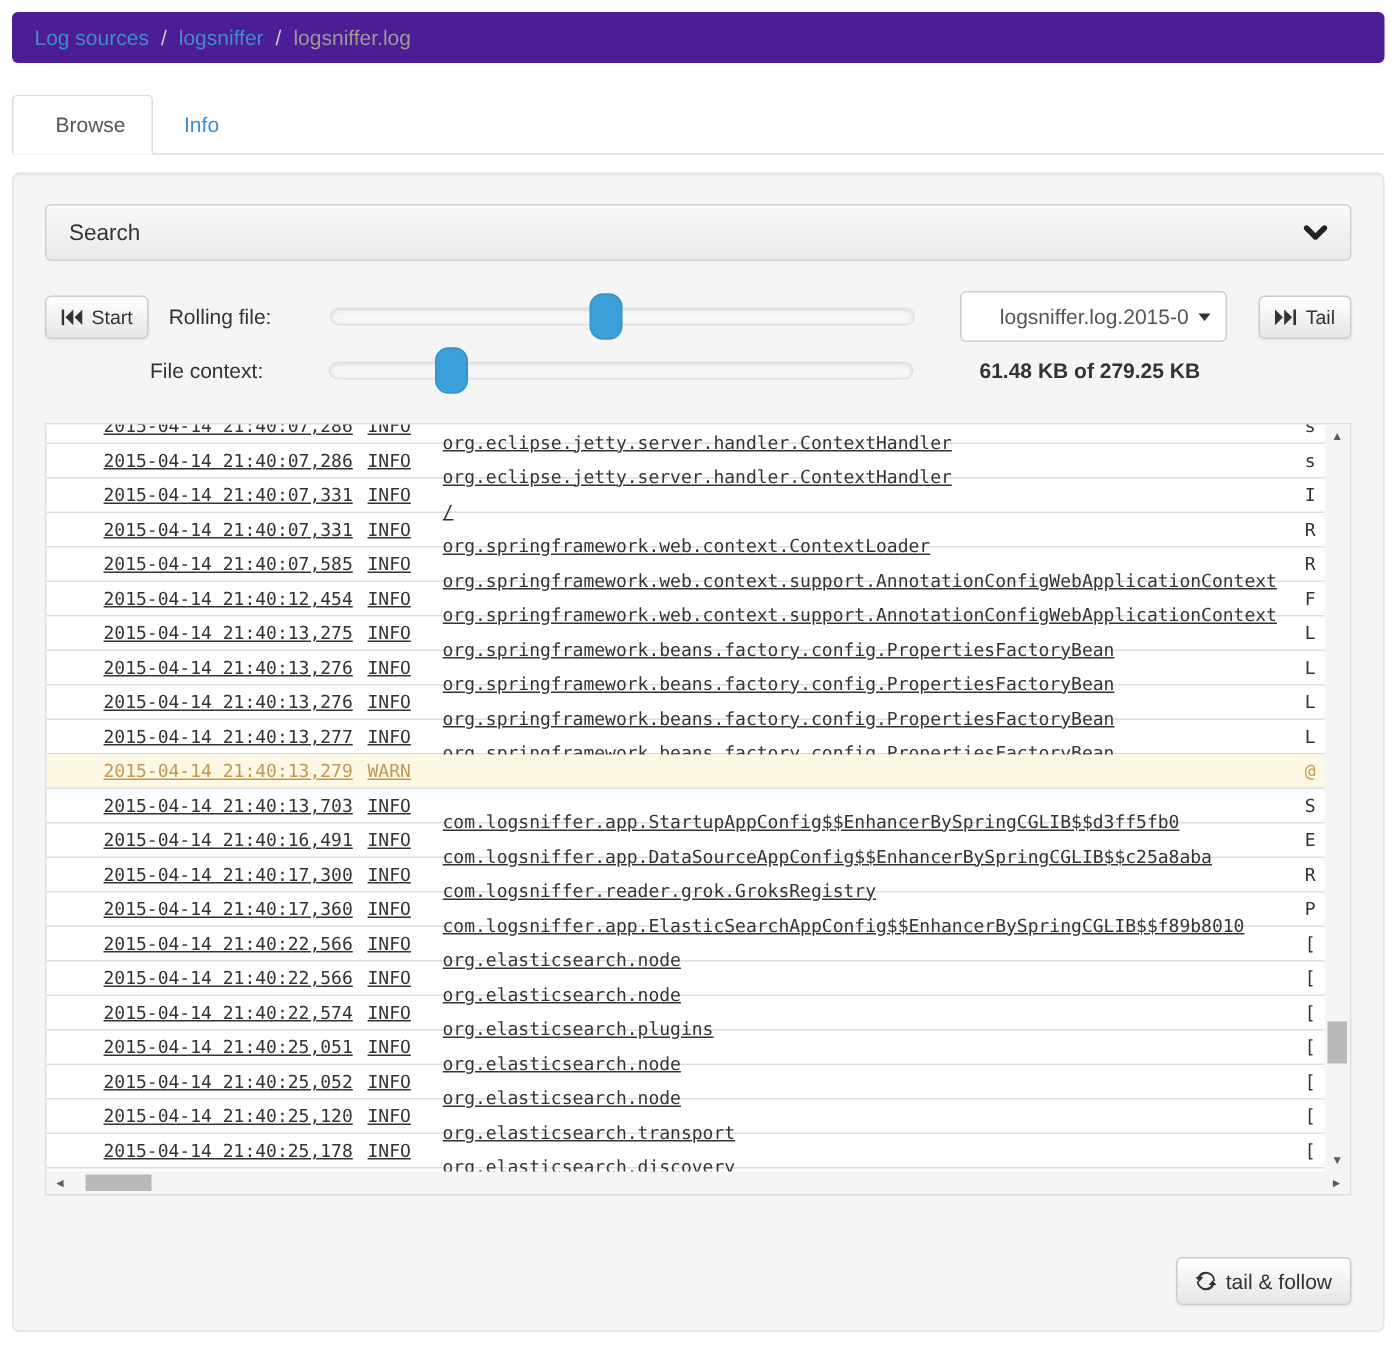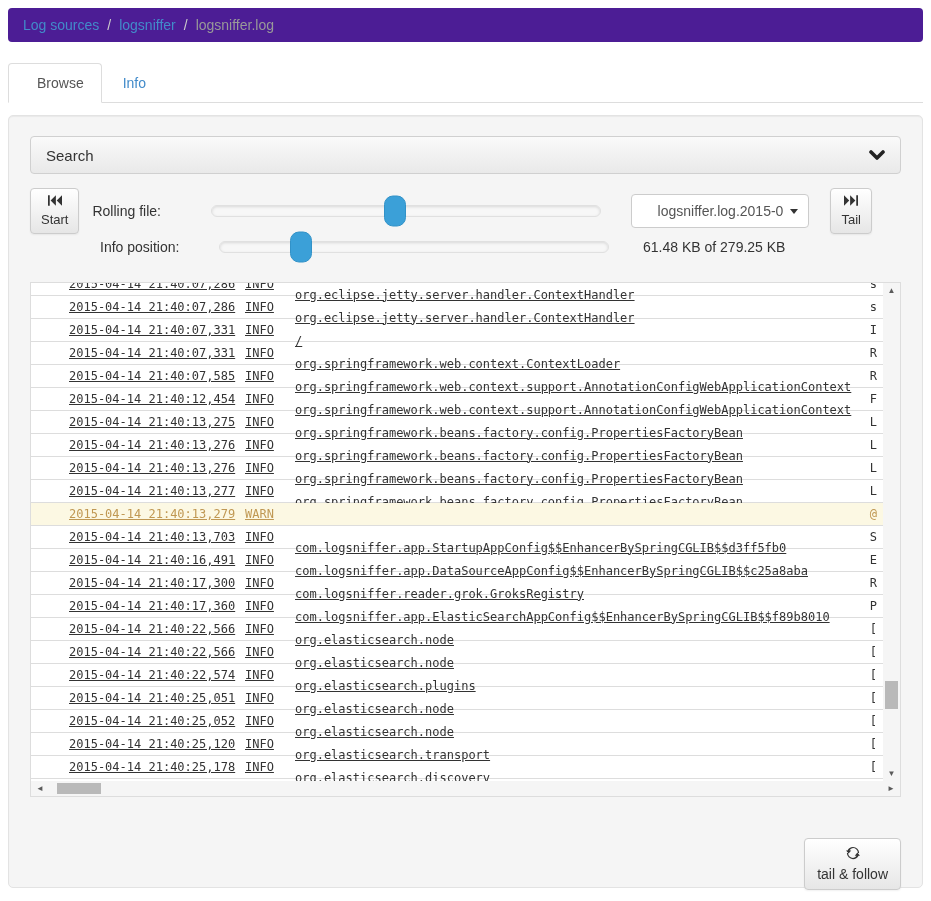--- a/index.html
+++ b/index.html
@@ -30,36 +30,36 @@
     padding:0 15px;font-size:15px;color:#333;cursor:pointer;box-sizing:border-box;}
   .search-header .chev{margin-left:auto;display:flex;align-items:center;}
 
   
   .controls{margin-top:20px;}
   .controls-row{display:flex;align-items:center;height:34px;}
   .controls-row + .controls-row{margin-top:2px;}
   .btn{background:linear-gradient(#ffffff,#e6e6e6);border:1px solid #ccc;border-radius:4px;
     color:#333;font-size:13px;display:inline-flex;align-items:center;gap:6px;cursor:pointer;
     padding:6px 10px;box-shadow:inset 0 1px 0 rgba(255,255,255,.25),0 1px 2px rgba(0,0,0,.06);
-    font-family:"Liberation Sans",sans-serif;flex-direction:column;}
+    font-family:"Liberation Sans",sans-serif;}
   .btn svg{display:block;}
   .ctl-label{font-size:14px;color:#333;}
   .lbl1{margin-left:13px;width:119px;}
   .spacer-btn{width:70px;flex:none;}
   .slider{position:relative;width:388px;height:10px;border-radius:10px;background:#f7f7f7;
     border:1px solid #e0e0e0;box-shadow:inset 0 1px 3px rgba(0,0,0,.12);cursor:pointer;flex:none;}
   .slider-thumb{position:absolute;top:50%;transform:translate(-50%,-50%);width:20px;height:29px;
     background:var(--thumb,#3ba0d8);border:1px solid #3292c8;border-radius:9px;cursor:grab;}
   .select-box{margin-left:30px;width:178px;height:34px;background:#fff;border:1px solid #ccc;
     border-radius:4px;display:flex;align-items:center;justify-content:center;color:#555;
     font-size:14px;position:relative;cursor:pointer;box-sizing:border-box;flex:none;}
   .select-caret{position:absolute;right:10px;top:14px;width:0;height:0;
     border-left:4px solid transparent;border-right:4px solid transparent;border-top:5px solid #333;}
   .tail-btn{margin-left:21px;}
-  .size-text{margin-left:34px;font-size:14px;color:#333;}
+  .size-text{margin-left:44px;font-size:14px;color:#333;font-weight:bold;}
 
   
   .log-viewport{margin-top:18px;position:relative;height:515px;background:#fff;
     border:1px solid #ddd;overflow:hidden;box-sizing:border-box;}
   .log-rows{position:absolute;top:-10px;left:0;right:17px;}
   .log-row{height:23px;box-sizing:border-box;border-bottom:1px solid #ddd;display:flex;
     align-items:center;padding-left:38px;font-family:"DejaVu Sans Mono",monospace;font-size:12px;
     color:#333;position:relative;white-space:nowrap;cursor:pointer;text-decoration:underline;}
   .log-row .col-ts{width:176px;flex:none;}
   .log-row .col-level{width:50px;flex:none;}
@@ -134,21 +134,21 @@
           <span>
             <svg width="14" height="11" viewBox="0 0 16 12" fill="#333">
               <path d="M0 0 L6 6 L0 12 Z M7 0 L13 6 L7 12 Z M14 0h2v12h-2z"></path>
             </svg>
           </span>
           <span>Tail</span>
         </button>
       </div>
       <div class="controls-row">
         <span class="spacer-btn"></span>
-        <span class="ctl-label" style="width:119px;">Info position:</span>
+        <span class="ctl-label" style="width:119px;">File context:</span>
         <div class="slider">
           <div class="slider-thumb" style="left: 21%;"></div>
         </div>
         <span class="size-text">61.48 KB of 279.25 KB</span>
       </div>
     </div>
 
     <div class="log-viewport">
       <div class="log-rows">
 

